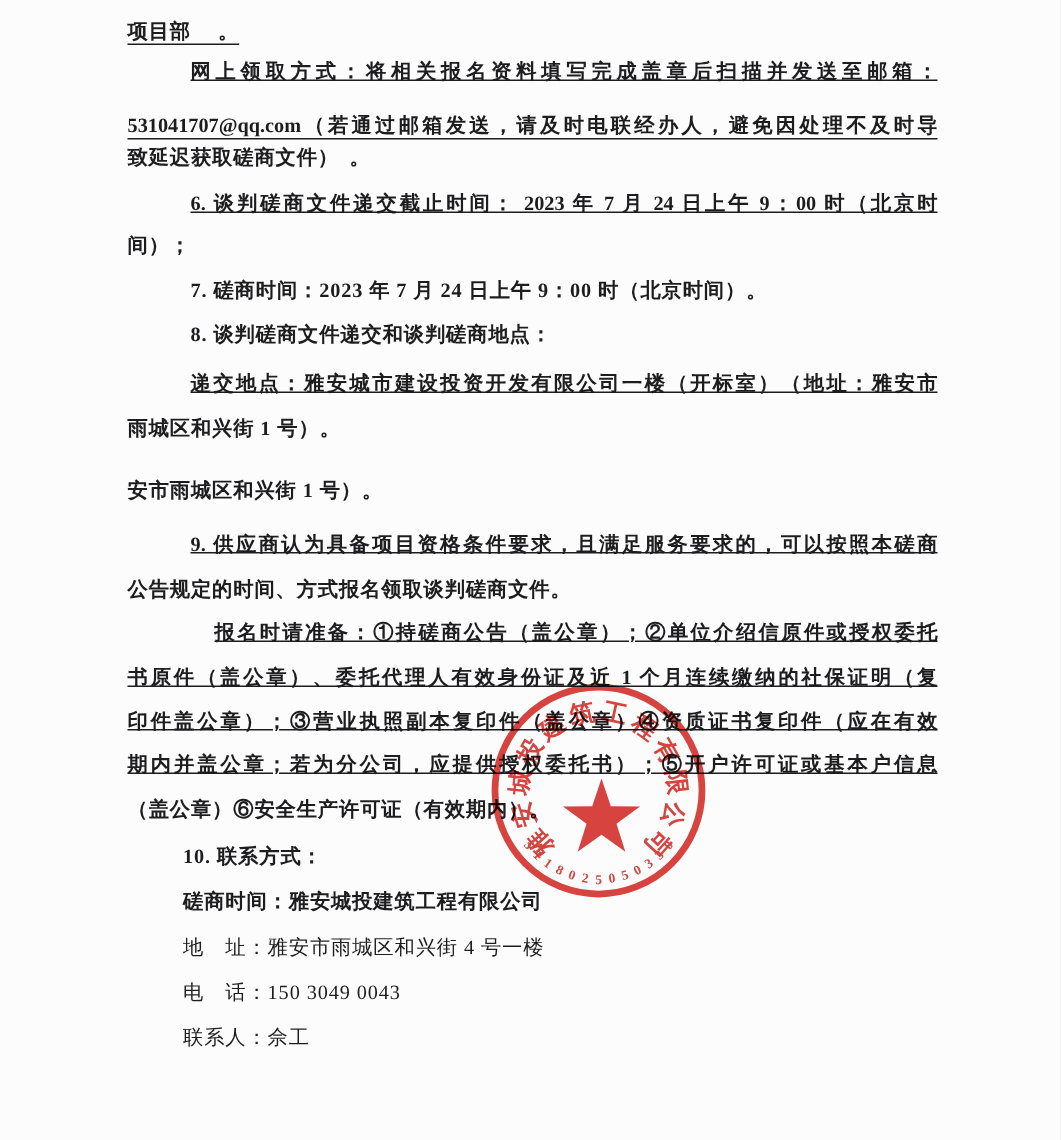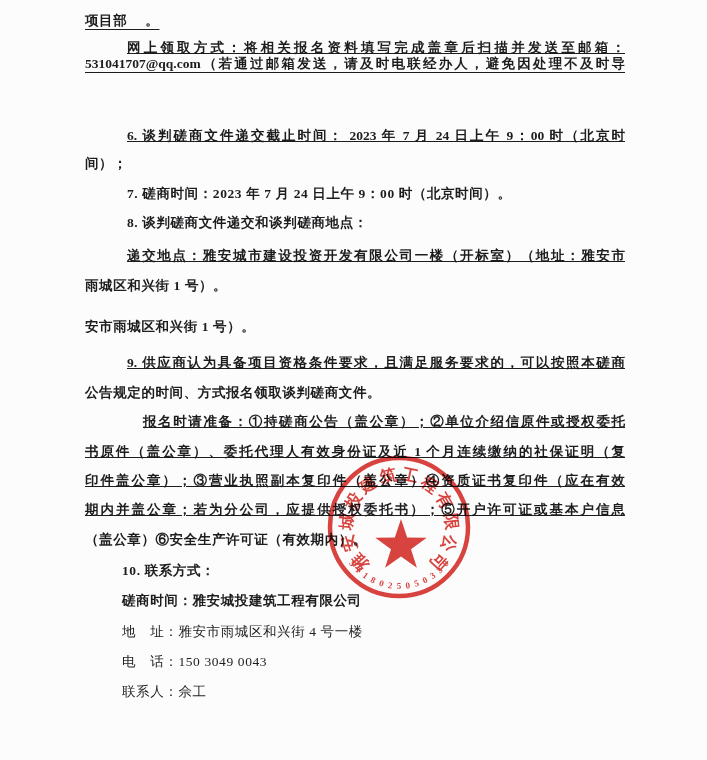--- a/index.html
+++ b/index.html
@@ -55,21 +55,22 @@
     font-weight:700;
   }
 </style>
 </head>
 <body>
 
 <div class="page">
 
   <div class="ln b u" style="top:11px">项目部　 。</div>
   <div class="ln b j ind2" style="top:38px">网上领取方式：将相关报名资料填写完成盖章后扫描并发送至邮箱：</div>
-  <div class="ln b u j" style="top:54px">531041707@qq.com（若通过邮箱发送，请及时电联经办人，避免因处理不及时导</div>
+  <div class="ln b u j" style="top:74px">531041707@qq.com（若通过邮箱发送，请及时电联经办人，避免因处理不及时导</div>
+  <div class="ln b" style="top:95px"><span class="us">致延迟获取磋商文件）</span><span class="tail">。</span></div>
   <div class="ln b j ind2" style="top:126px">6. 谈判磋商文件递交截止时间：  2023 年 7 月 24 日上午 9：00 时（北京时</div>
   <div class="ln b" style="top:154px">间）；</div>
   <div class="ln b ind2" style="top:184px">7. 磋商时间：2023 年 7 月 24 日上午 9：00 时（北京时间）。</div>
   <div class="ln b ind2" style="top:213px">8. 谈判磋商文件递交和谈判磋商地点：</div>
   <div class="ln b j ind2" style="top:246px">递交地点：雅安城市建设投资开发有限公司一楼（开标室）（地址：雅安市</div>
   <div class="ln b" style="top:276px">雨城区和兴街 1 号）。</div>
   <div class="ln b" style="top:318px;line-height:18px">安市雨城区和兴街 1 号）。</div>
   <div class="ln b j ind2" style="top:353px">9. 供应商认为具备项目资格条件要求，且满足服务要求的，可以按照本磋商</div>
   <div class="ln b" style="top:383px">公告规定的时间、方式报名领取谈判磋商文件。</div>
   <div class="ln b j ind4" style="top:412px">报名时请准备：①持磋商公告（盖公章）；②单位介绍信原件或授权委托</div>

